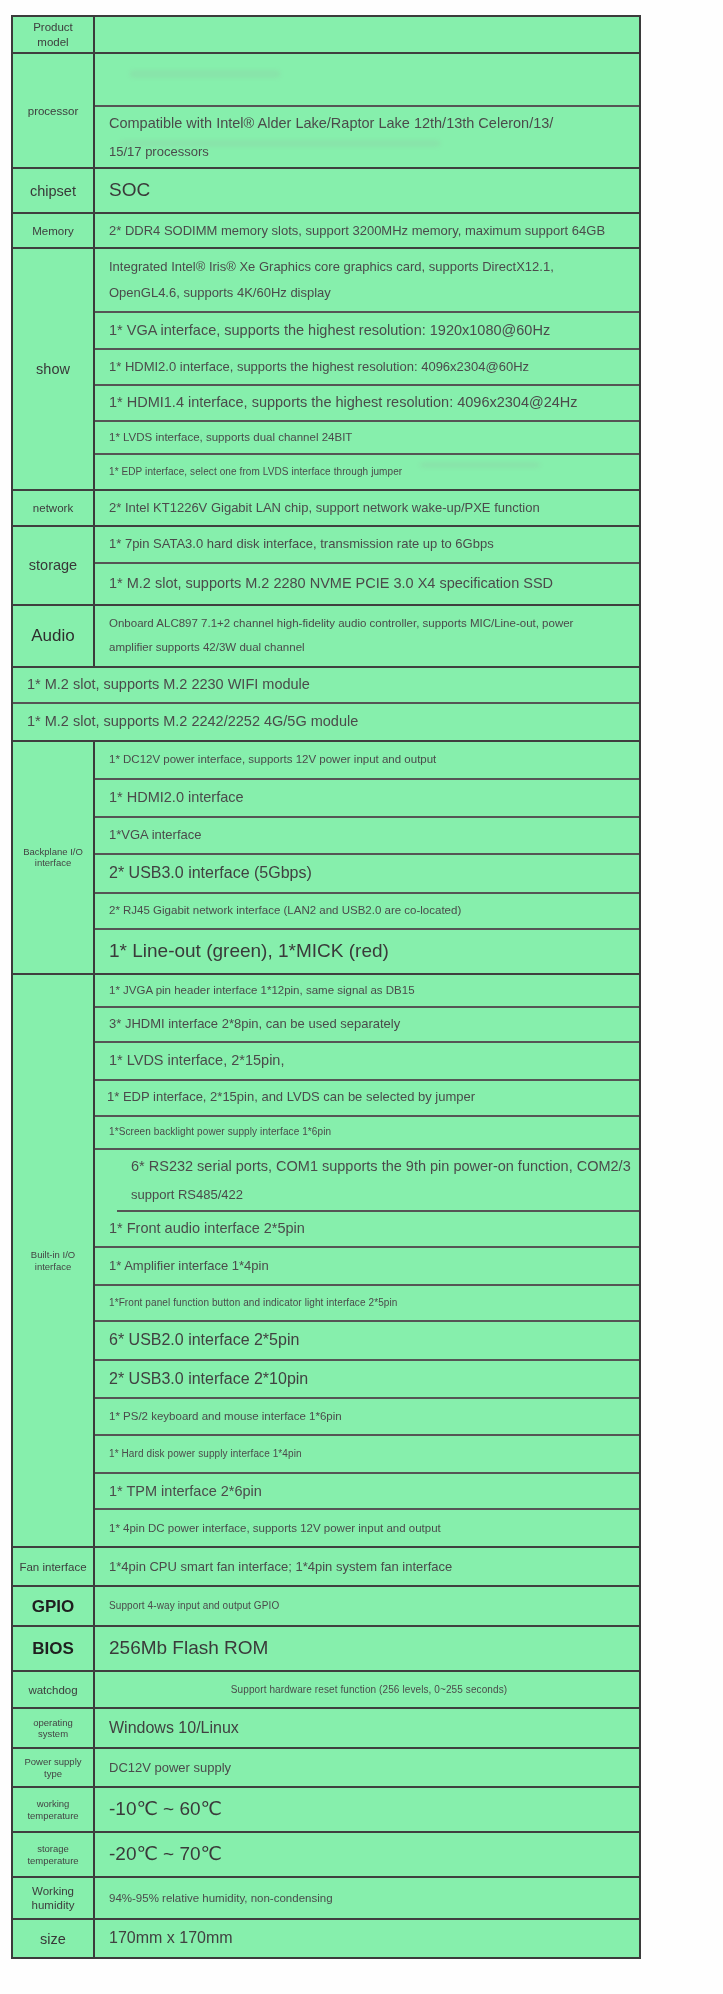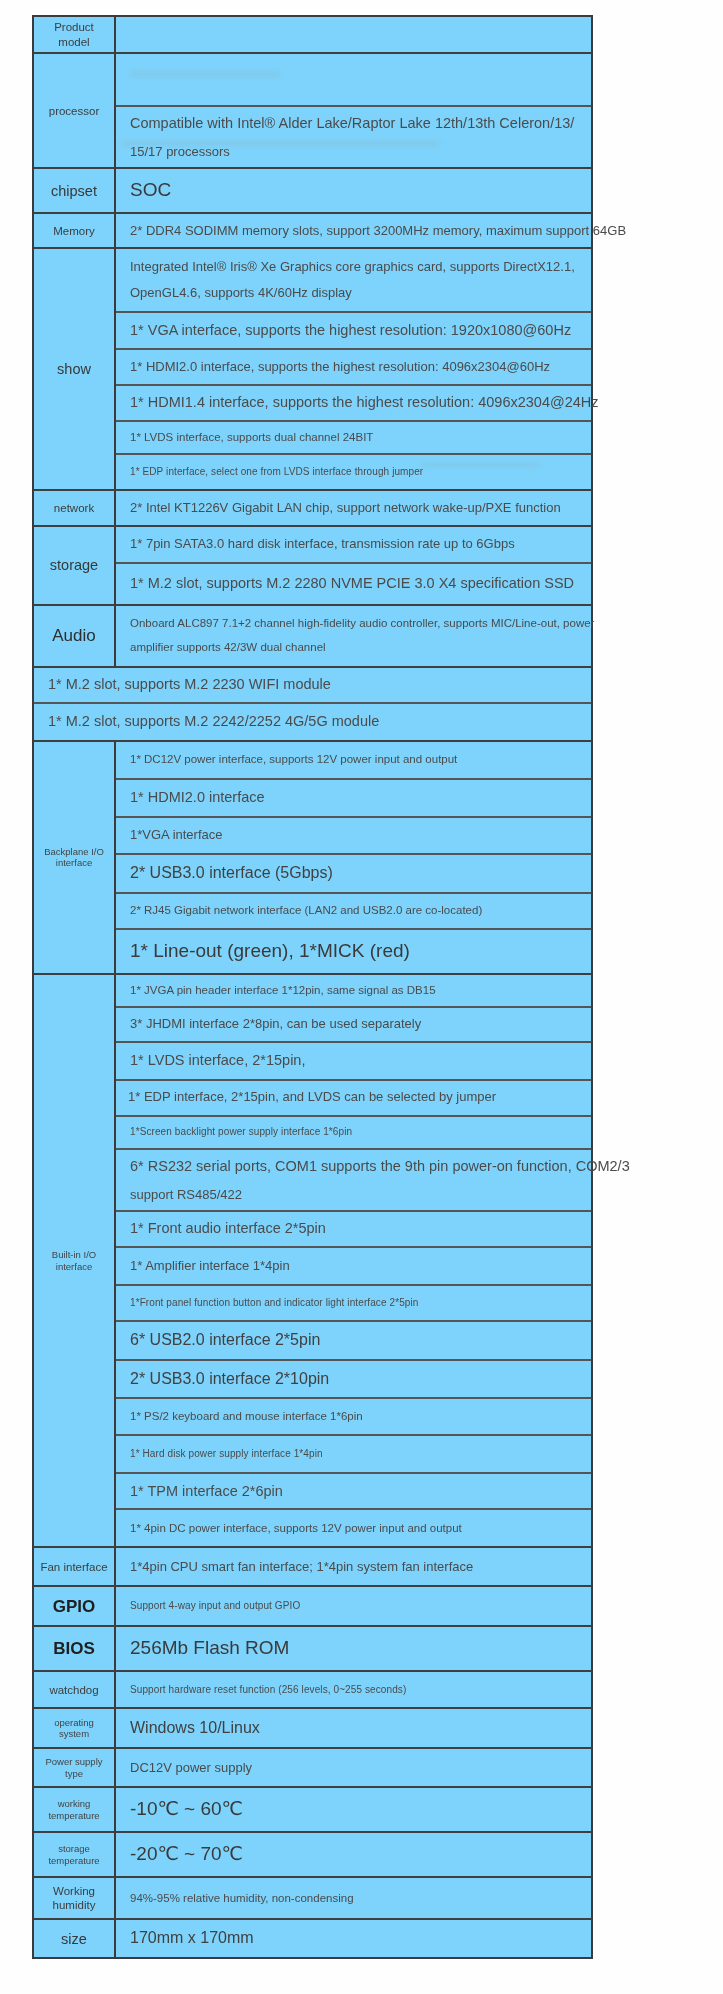--- a/index.html
+++ b/index.html
@@ -6,26 +6,26 @@
   .page {
     position: relative;
     width: 723px;
     height: 1994px;
     background: #fefefe;
     font-family: "Liberation Sans", "DejaVu Sans", sans-serif;
     overflow: hidden;
   }
   .spec-table {
     position: absolute;
-    left: 32px;
+    left: 11px;
     top: 15px;
-    width: 561px;
+    width: 630px;
     border: 2px solid #3b3b3b;
     box-sizing: border-box;
-    background: #7dd3fc;
+    background: #86efac;
   }
   .section {
     display: flex;
     border-bottom: 2px solid #3f3f3f;
   }
   .section:last-child { border-bottom: none; }
   .label-cell {
     flex: 0 0 82px;
     width: 82px;
     border-right: 2px solid #3b3b3b;
@@ -216,21 +216,21 @@
           </div>
           <div class="cell lg" style="min-height: 38px;">
             <div class="line">1* LVDS interface, 2*15pin,</div>
           </div>
           <div class="cell md" style="min-height: 36px; padding-left: 12px;">
             <div class="line">1* EDP interface, 2*15pin, and LVDS can be selected by jumper</div>
           </div>
           <div class="cell xs" style="min-height: 33px;">
             <div class="line">1*Screen backlight power supply interface 1*6pin</div>
           </div>
-          <div class="cell lg" style="min-height: 61px;">
+          <div class="cell lg" style="min-height: 61px; margin-left: 22px;">
             <div class="line">6* RS232 serial ports, COM1 supports the 9th pin power-on function, COM2/3</div>
             <div class="line md">support RS485/422</div>
           </div>
           <div class="cell lg" style="min-height: 35px;">
             <div class="line">1* Front audio interface 2*5pin</div>
           </div>
           <div class="cell md" style="min-height: 38px;">
             <div class="line">1* Amplifier interface 1*4pin</div>
           </div>
           <div class="cell xs" style="min-height: 36px;">
@@ -276,21 +276,21 @@
         <div class="label-cell label-lg label-bold">BIOS</div>
         <div class="content-col">
           <div class="cell xxl" style="min-height: 37px;">
             <div class="line">256Mb Flash ROM</div>
           </div>
         </div>
       </div>
       <div class="section">
         <div class="label-cell label-sm">watchdog</div>
         <div class="content-col">
-          <div class="cell xs" style="min-height: 35px;">
+          <div class="cell xs" style="min-height: 35px; text-align: center;">
             <div class="line">Support hardware reset function (256 levels, 0~255 seconds)</div>
           </div>
         </div>
       </div>
       <div class="section">
         <div class="label-cell label-xs">operating system</div>
         <div class="content-col">
           <div class="cell xl" style="min-height: 38px;">
             <div class="line">Windows 10/Linux</div>
           </div>

